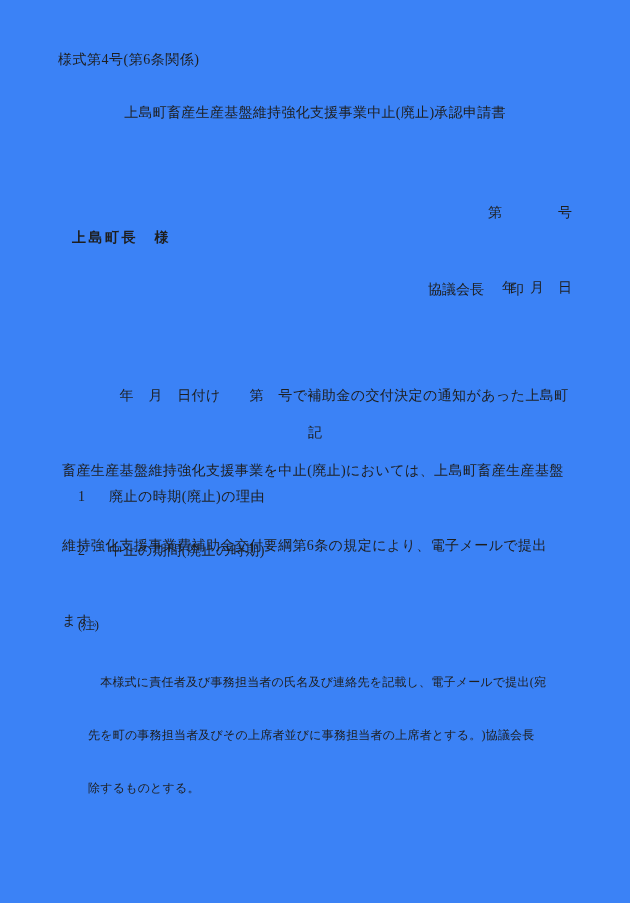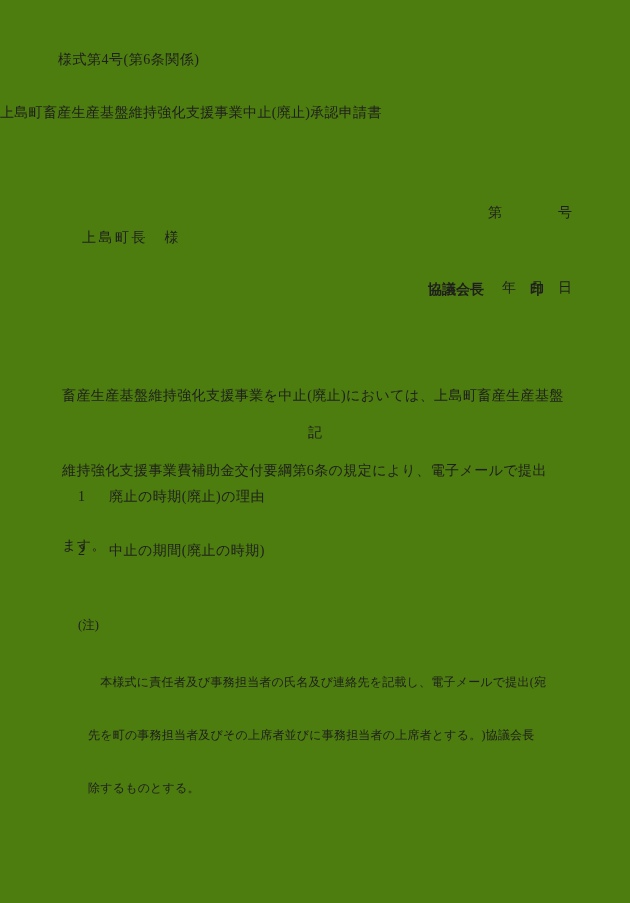--- a/index.html
+++ b/index.html
@@ -1,54 +1,53 @@
 <!DOCTYPE html>
 <html lang="ja"><head>
 <meta charset="utf-8">
 <style>
   * { margin: 0; padding: 0; box-sizing: border-box; }
   html, body { width: 630px; background: #fbfbfc; }
   .page {
     position: relative;
     width: 630px;
     height: 903px;
-    background: #4d7c0f;
+    background: #3b82f6;
     color: #1e1e1e;
     font-family: "Liberation Serif", "DejaVu Serif", serif;
     font-size: 14px;
     overflow: hidden;
     padding-left: 22px;
   }
   .abs { position: absolute; white-space: pre; }
 
   .form-number { left: 58px; top: 51px; letter-spacing: 0.5px; }
 
   .doc-title {
     left: 0; right: 0; top: 104px;
-    text-align: left;
+    text-align: center;
     letter-spacing: 0.3px;
   }
 
   .doc-no-block {
     right: 58px; top: 150px;
     text-align: right;
     line-height: 25px;
     margin-left: 26px;
   }
   .doc-no-block div { white-space: pre; }
 
-  .addressee { left: 82px; top: 229px; letter-spacing: 2.5px; }
+  .addressee { left: 72px; top: 229px; letter-spacing: 2.5px; font-weight: bold; }
 
   .signer {
     left: 428px; top: 281px;
     display: flex;
     flex-direction: row;
-    column-gap: 46px;
+    column-gap: 26px;
     white-space: pre;
-    font-weight: bold;
   }
 
   .body-par { left: 62px; top: 333px; width: 520px; line-height: 25px; }
   .body-par div { white-space: pre; letter-spacing: 0.4px; }
 
   .record-heading { left: 0; right: 0; top: 424px; text-align: center; }
 
   .list-item { left: 62px; letter-spacing: 0.5px; }
   .list-item .item-no { display: inline-block; width: 31px; }
   .item-1 { top: 472px; }
@@ -73,20 +72,21 @@
   </div>
 
   <div class="abs addressee">上島町長　様</div>
 
   <div class="abs signer">
     <span>協議会長</span>
     <span>印</span>
   </div>
 
   <div class="abs body-par">
+    <div>　　　　年　月　日付け　　第　号で補助金の交付決定の通知があった上島町</div>
     <div>畜産生産基盤維持強化支援事業を中止(廃止)においては、上島町畜産生産基盤</div>
     <div>維持強化支援事業費補助金交付要綱第6条の規定により、電子メールで提出</div>
     <div>ます。</div>
   </div>
 
   <div class="abs record-heading">記</div>
 
   <div class="abs list-item item-1">
     <span class="item-no">1</span><span>廃止の時期(廃止)の理由</span>
   </div>

